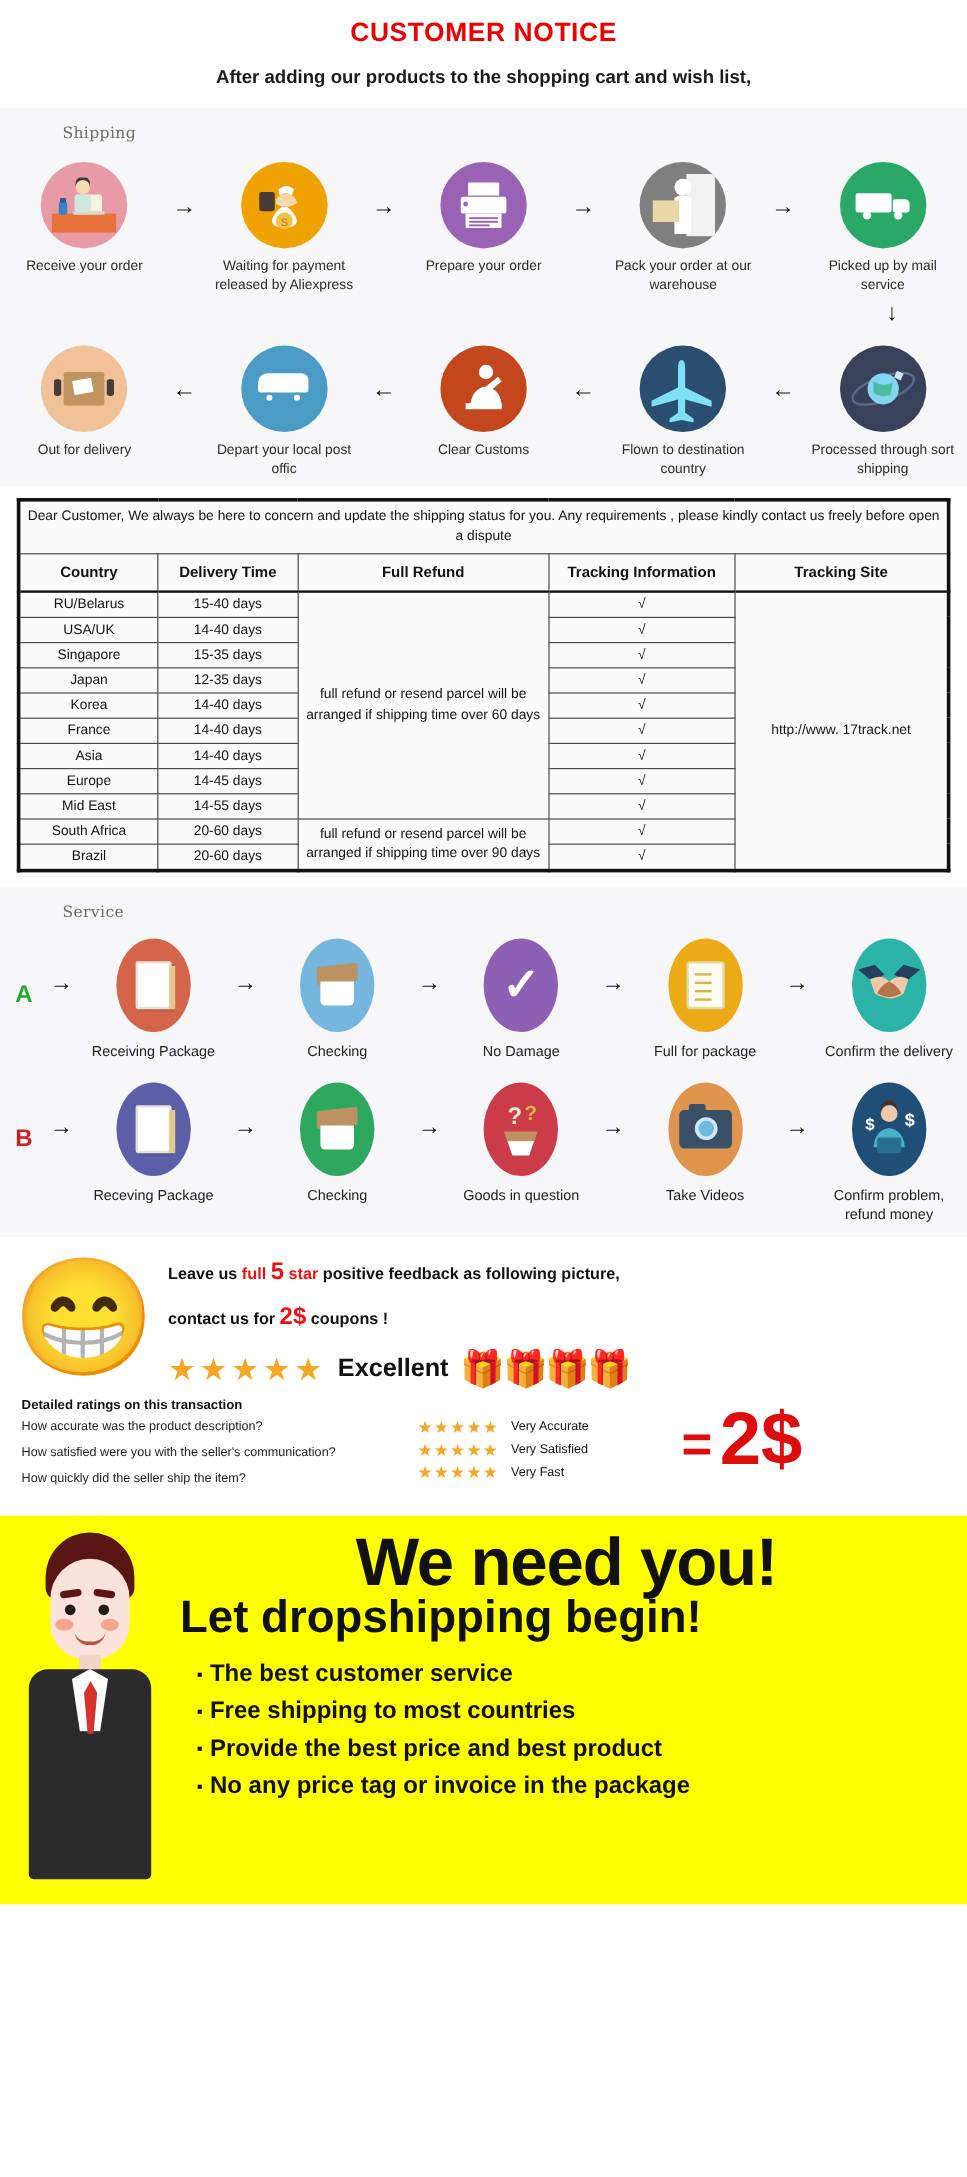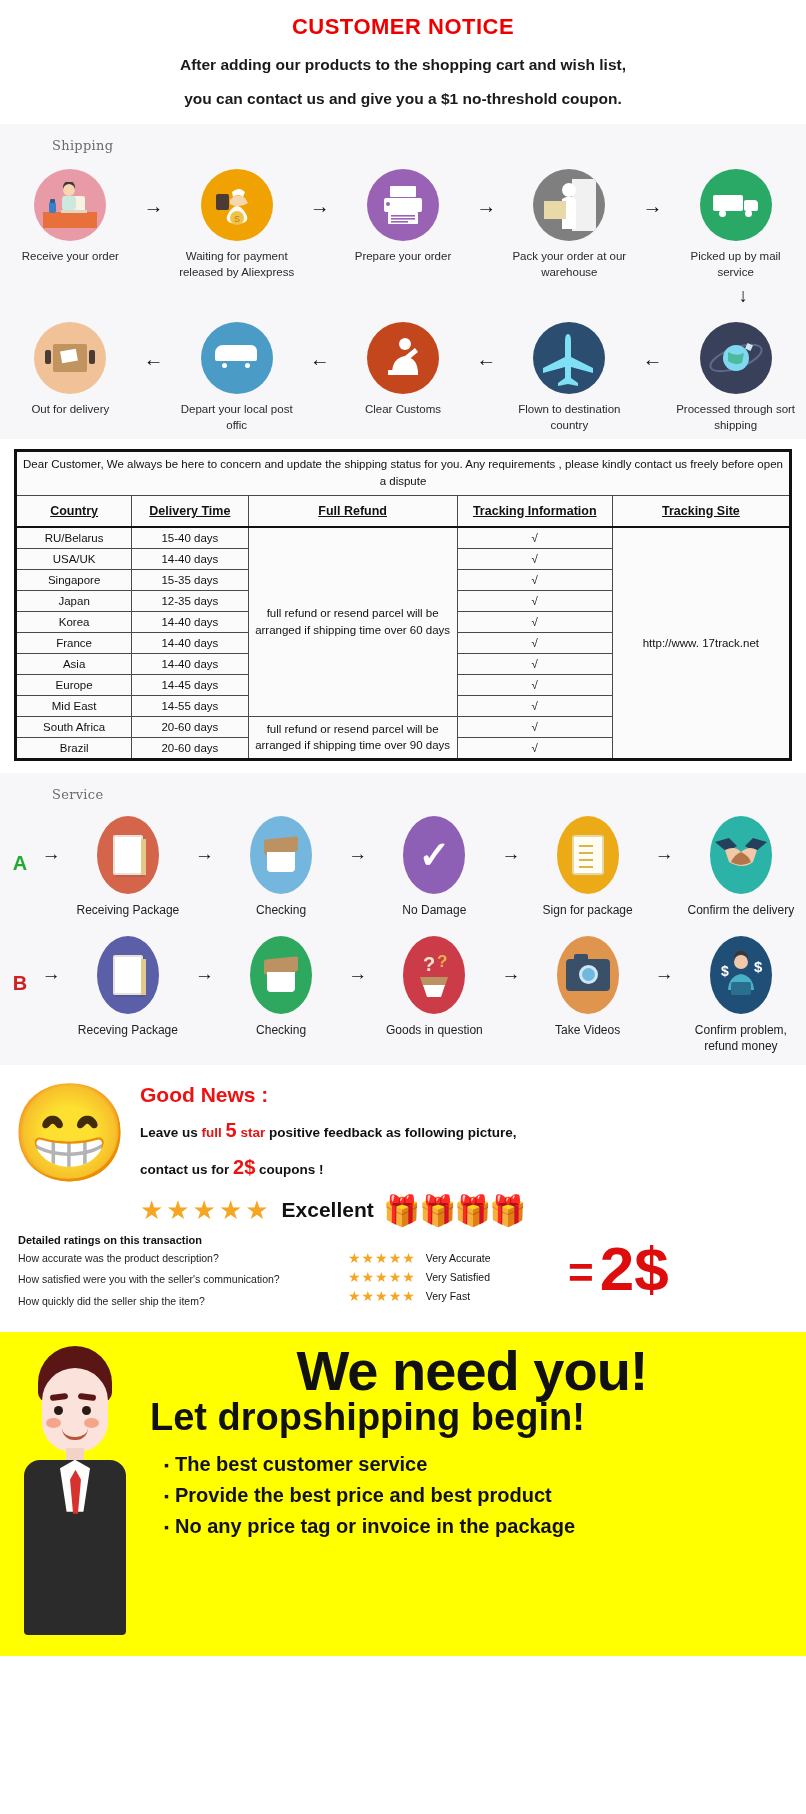--- a/index.html
+++ b/index.html
@@ -52,21 +52,21 @@
   .van .vw1{left:7px;} .van .vw2{left:30px;}
 
   
   .table-wrap { padding: 10px 14px 12px; background:#fff; }
   table.ship { width: 100%; border-collapse: collapse; border: 3px solid #111; background:#fbfbfc; }
   table.ship td, table.ship th {
     border: 1px solid #4a4a4a; font-size: 11.5px; color:#111; text-align:center;
     padding: 4px 5px; font-weight: normal;
   }
   td.notice-cell { text-align:left; padding: 8px 10px; font-size: 11.5px; line-height:1.5; border-bottom:2px solid #111;}
-  tr.head td { font-weight: bold; font-size: 12.5px; padding: 6px 4px; border-bottom:2px solid #111;text-decoration:underline;}
+  tr.head td { font-weight: bold; font-size: 12.5px; padding: 6px 4px; border-bottom:2px solid #111;}
   td.country { width: 15%; }
   td.dtime { width: 15%; }
   td.refund { width: 27%; text-align:left; padding: 6px 9px; line-height: 1.45; vertical-align: middle;}
   td.track { width: 20%; }
   td.site { width: 23%; vertical-align: middle; }
   .chk { font-size: 12px; }
 
   
   .svc-row { display:flex; align-items:flex-start; justify-content:center; padding: 6px 6px 10px; }
   .svc-letter { font-size: 20px; font-weight: bold; width: 30px; text-align:center; padding-top: 38px; }
@@ -144,21 +144,20 @@
   .banner-li .bullet { font-size: 14px; vertical-align: middle; margin-right: 6px; }
 </style>
 </head>
 <body>
 
 <div class="page">
 
   <div class="notice">
     <div class="notice-title">CUSTOMER NOTICE</div>
     <div class="notice-line">After adding our products to the shopping cart and wish list,</div>
-    <div class="notice-line">you can contact us and give you a $1 no-threshold coupon.</div>
   </div>
 
   <div class="panel">
     <div class="panel-title">Shipping</div>
 
     <div class="flow-row">
       <div class="flow-item">
         <div class="circle" style="background:#e89aa6">
           <svg width="54" height="46" viewBox="0 0 54 46">
             <rect x="0" y="30" width="54" height="16" fill="#e8703a"></rect>
@@ -420,21 +419,21 @@
 
       <div class="svc-item">
         <div class="oval" style="background:#ecaa16">
           <div class="clipboard">
             <div class="l" style="top:8px"></div>
               <div class="l" style="top:15px"></div>
             <div class="l" style="top:22px"></div>
               <div class="l" style="top:29px"></div>
           </div>
         </div>
-        <div class="svc-label">Sign for package</div>
+        <div class="svc-label">Full for package</div>
       </div>
       <div class="svc-arrow">→</div>
 
       <div class="svc-item">
         <div class="oval" style="background:#2ab3a6">
           <svg width="52" height="34" viewBox="0 0 52 34">
             <path d="M0 4 l14 -4 l8 8 l-10 6 z" fill="#24405e"></path>
             <path d="M52 4 l-14 -4 l-8 8 l10 6 z" fill="#24405e"></path>
             <path d="M10 12 q10 -5 16 2 q8 -7 16 -2 l-4 12 q-10 8 -24 0 z" fill="#f2c9a8"></path>
             <path d="M26 14 q8 4 10 10 q-10 6 -20 0 q3 -7 10 -10 z" fill="#b5754b"></path>
@@ -506,21 +505,20 @@
       </div>
     </div>
   </div>
 
   <div class="goodnews">
     <div class="gn-flex">
       <div class="gn-emoji">
         <div class="smiley">😁</div>
       </div>
       <div class="gn-text">
-        <div class="gn-title">Good News :</div>
         <div class="gn-line">
           <span>Leave us </span><span class="red">full</span>
           <span class="big">5</span>
           <span class="red">star</span><span> positive feedback as following picture,</span>
         </div>
         <div class="gn-line">
           <span>contact us for </span><span class="big">2$</span><span> coupons !</span>
         </div>
         <div class="gn-stars-row">
           <span class="stars">★★★★★</span>
@@ -576,20 +574,23 @@
         </div>
       </div>
       <div class="banner-text">
         <div class="banner-h1">We need you!</div>
         <div class="banner-h2">Let dropshipping begin!</div>
         <div class="banner-list">
           <div class="banner-li">
             <span class="bullet">▪</span><span>The best customer service</span>
           </div>
           <div class="banner-li">
+            <span class="bullet">▪</span><span>Free shipping to most countries</span>
+          </div>
+          <div class="banner-li">
             <span class="bullet">▪</span><span>Provide the best price and best product</span>
           </div>
           <div class="banner-li">
             <span class="bullet">▪</span><span>No any price tag or invoice in the package</span>
           </div>
         </div>
       </div>
     </div>
   </div>
 

